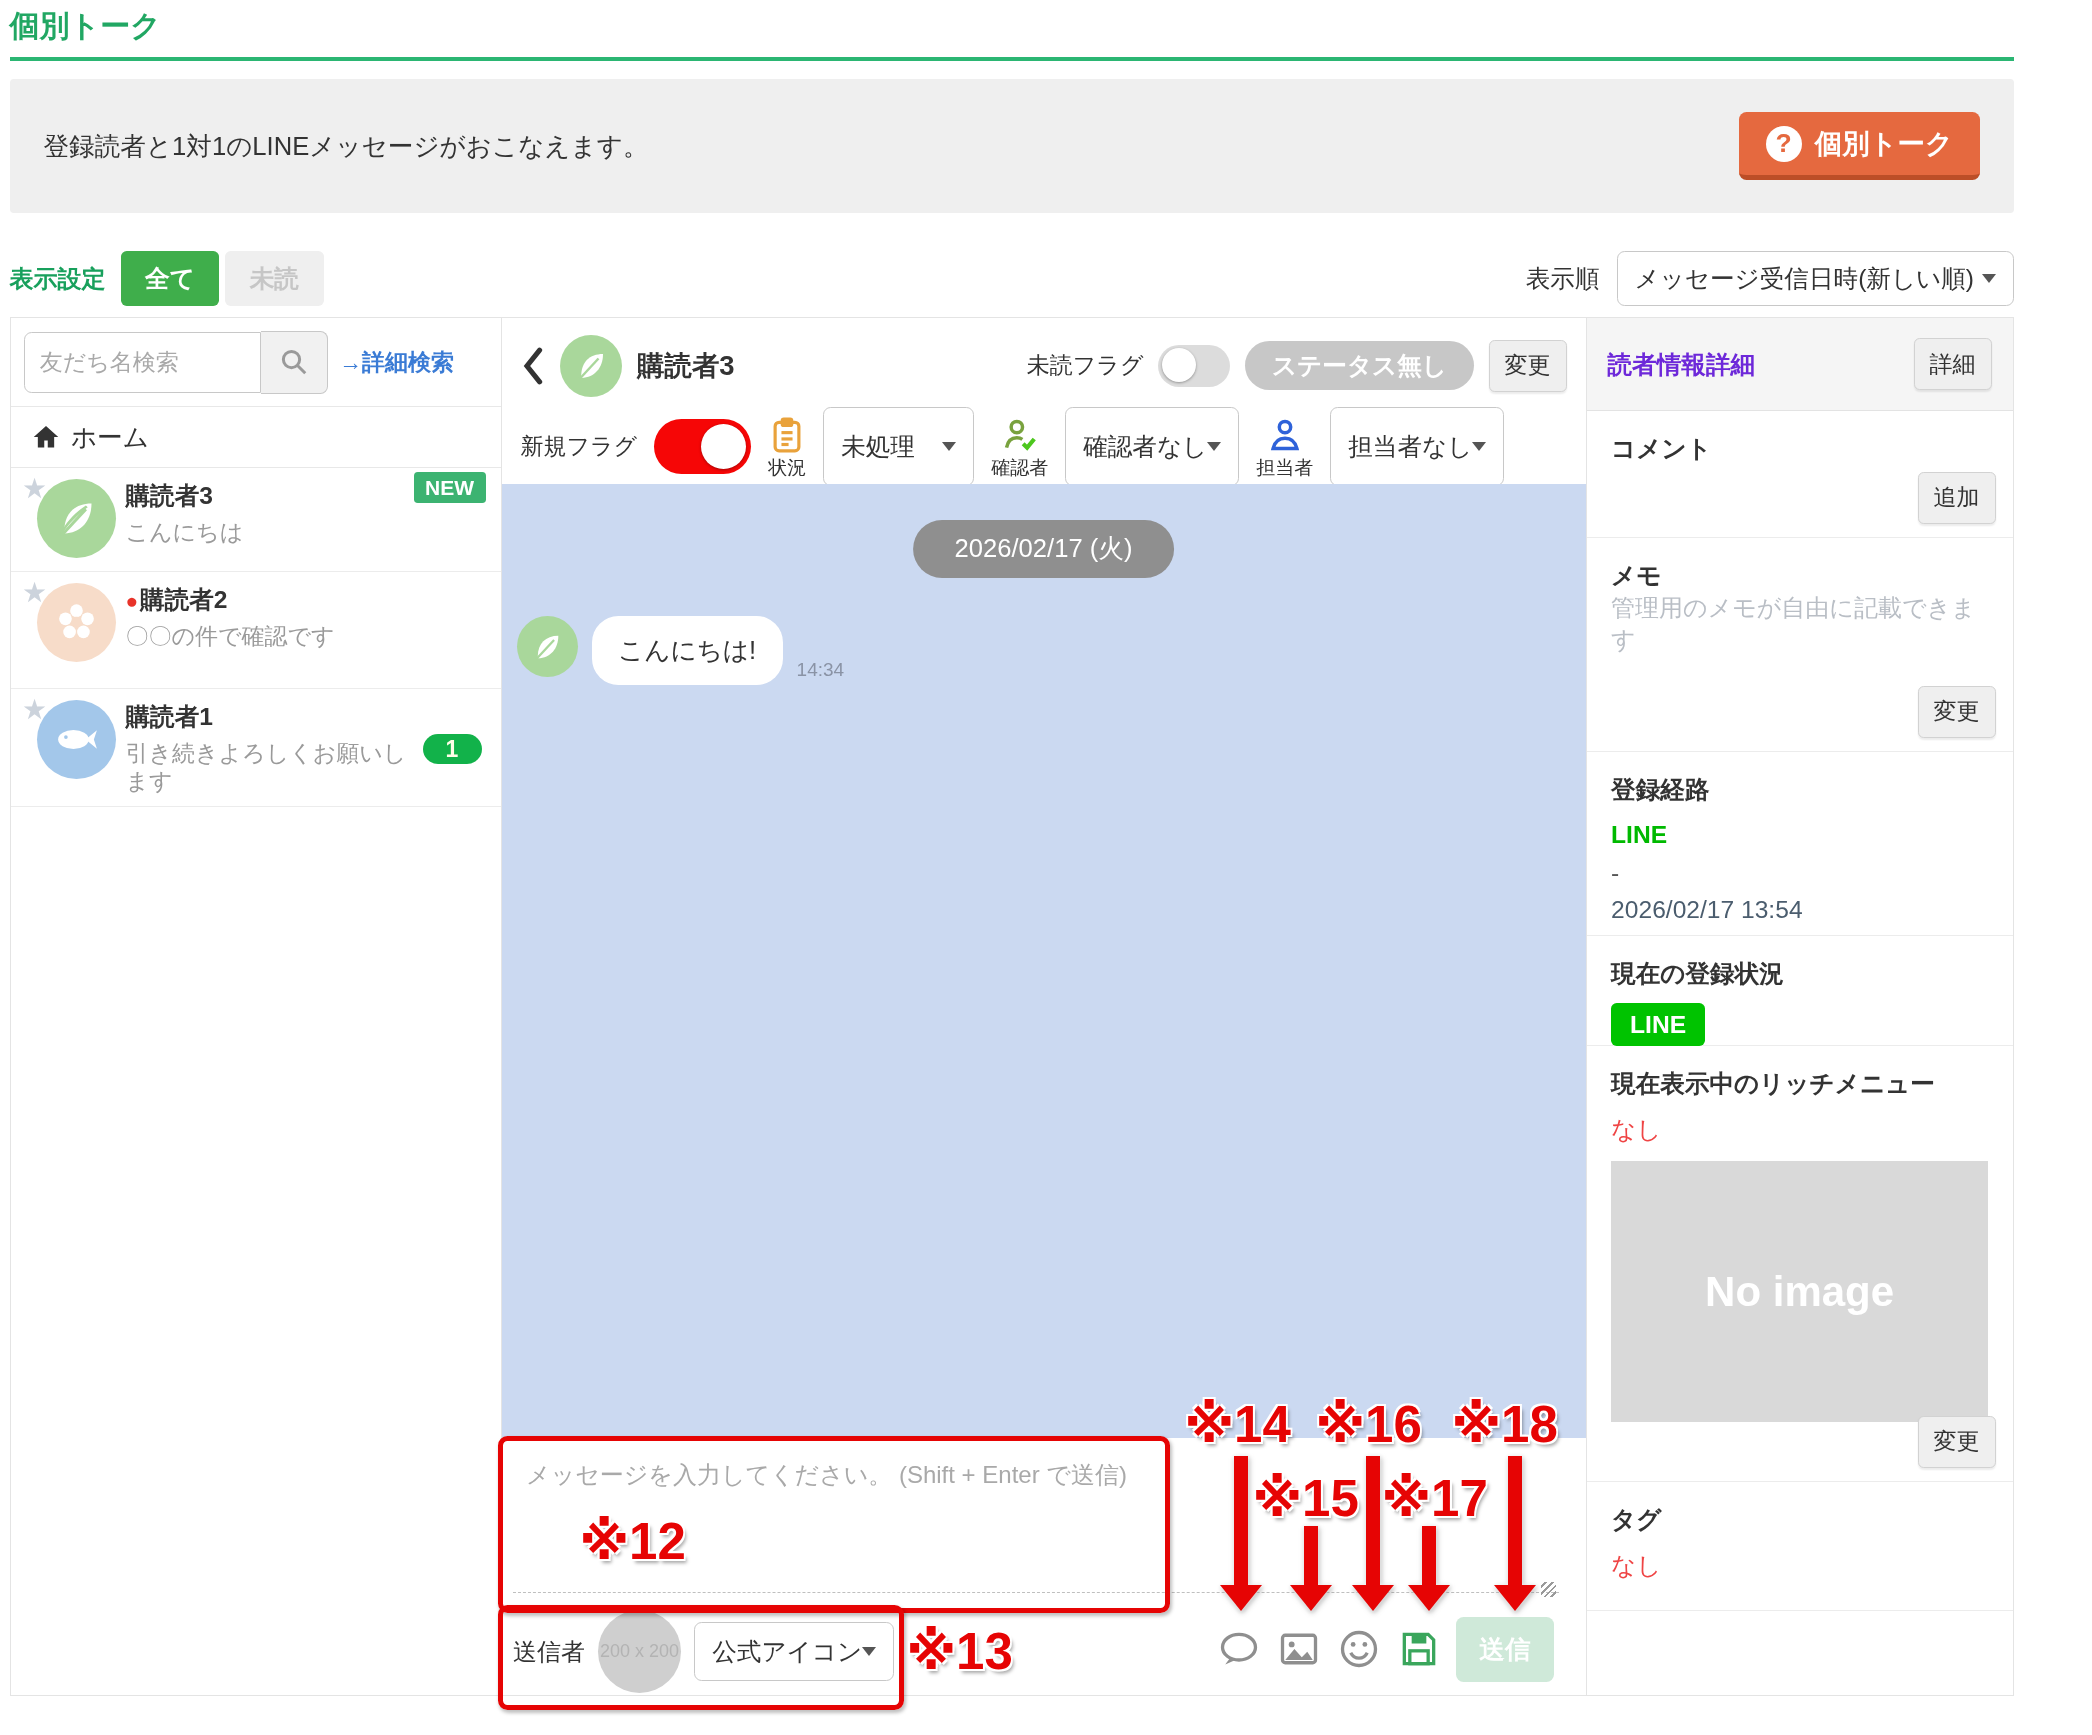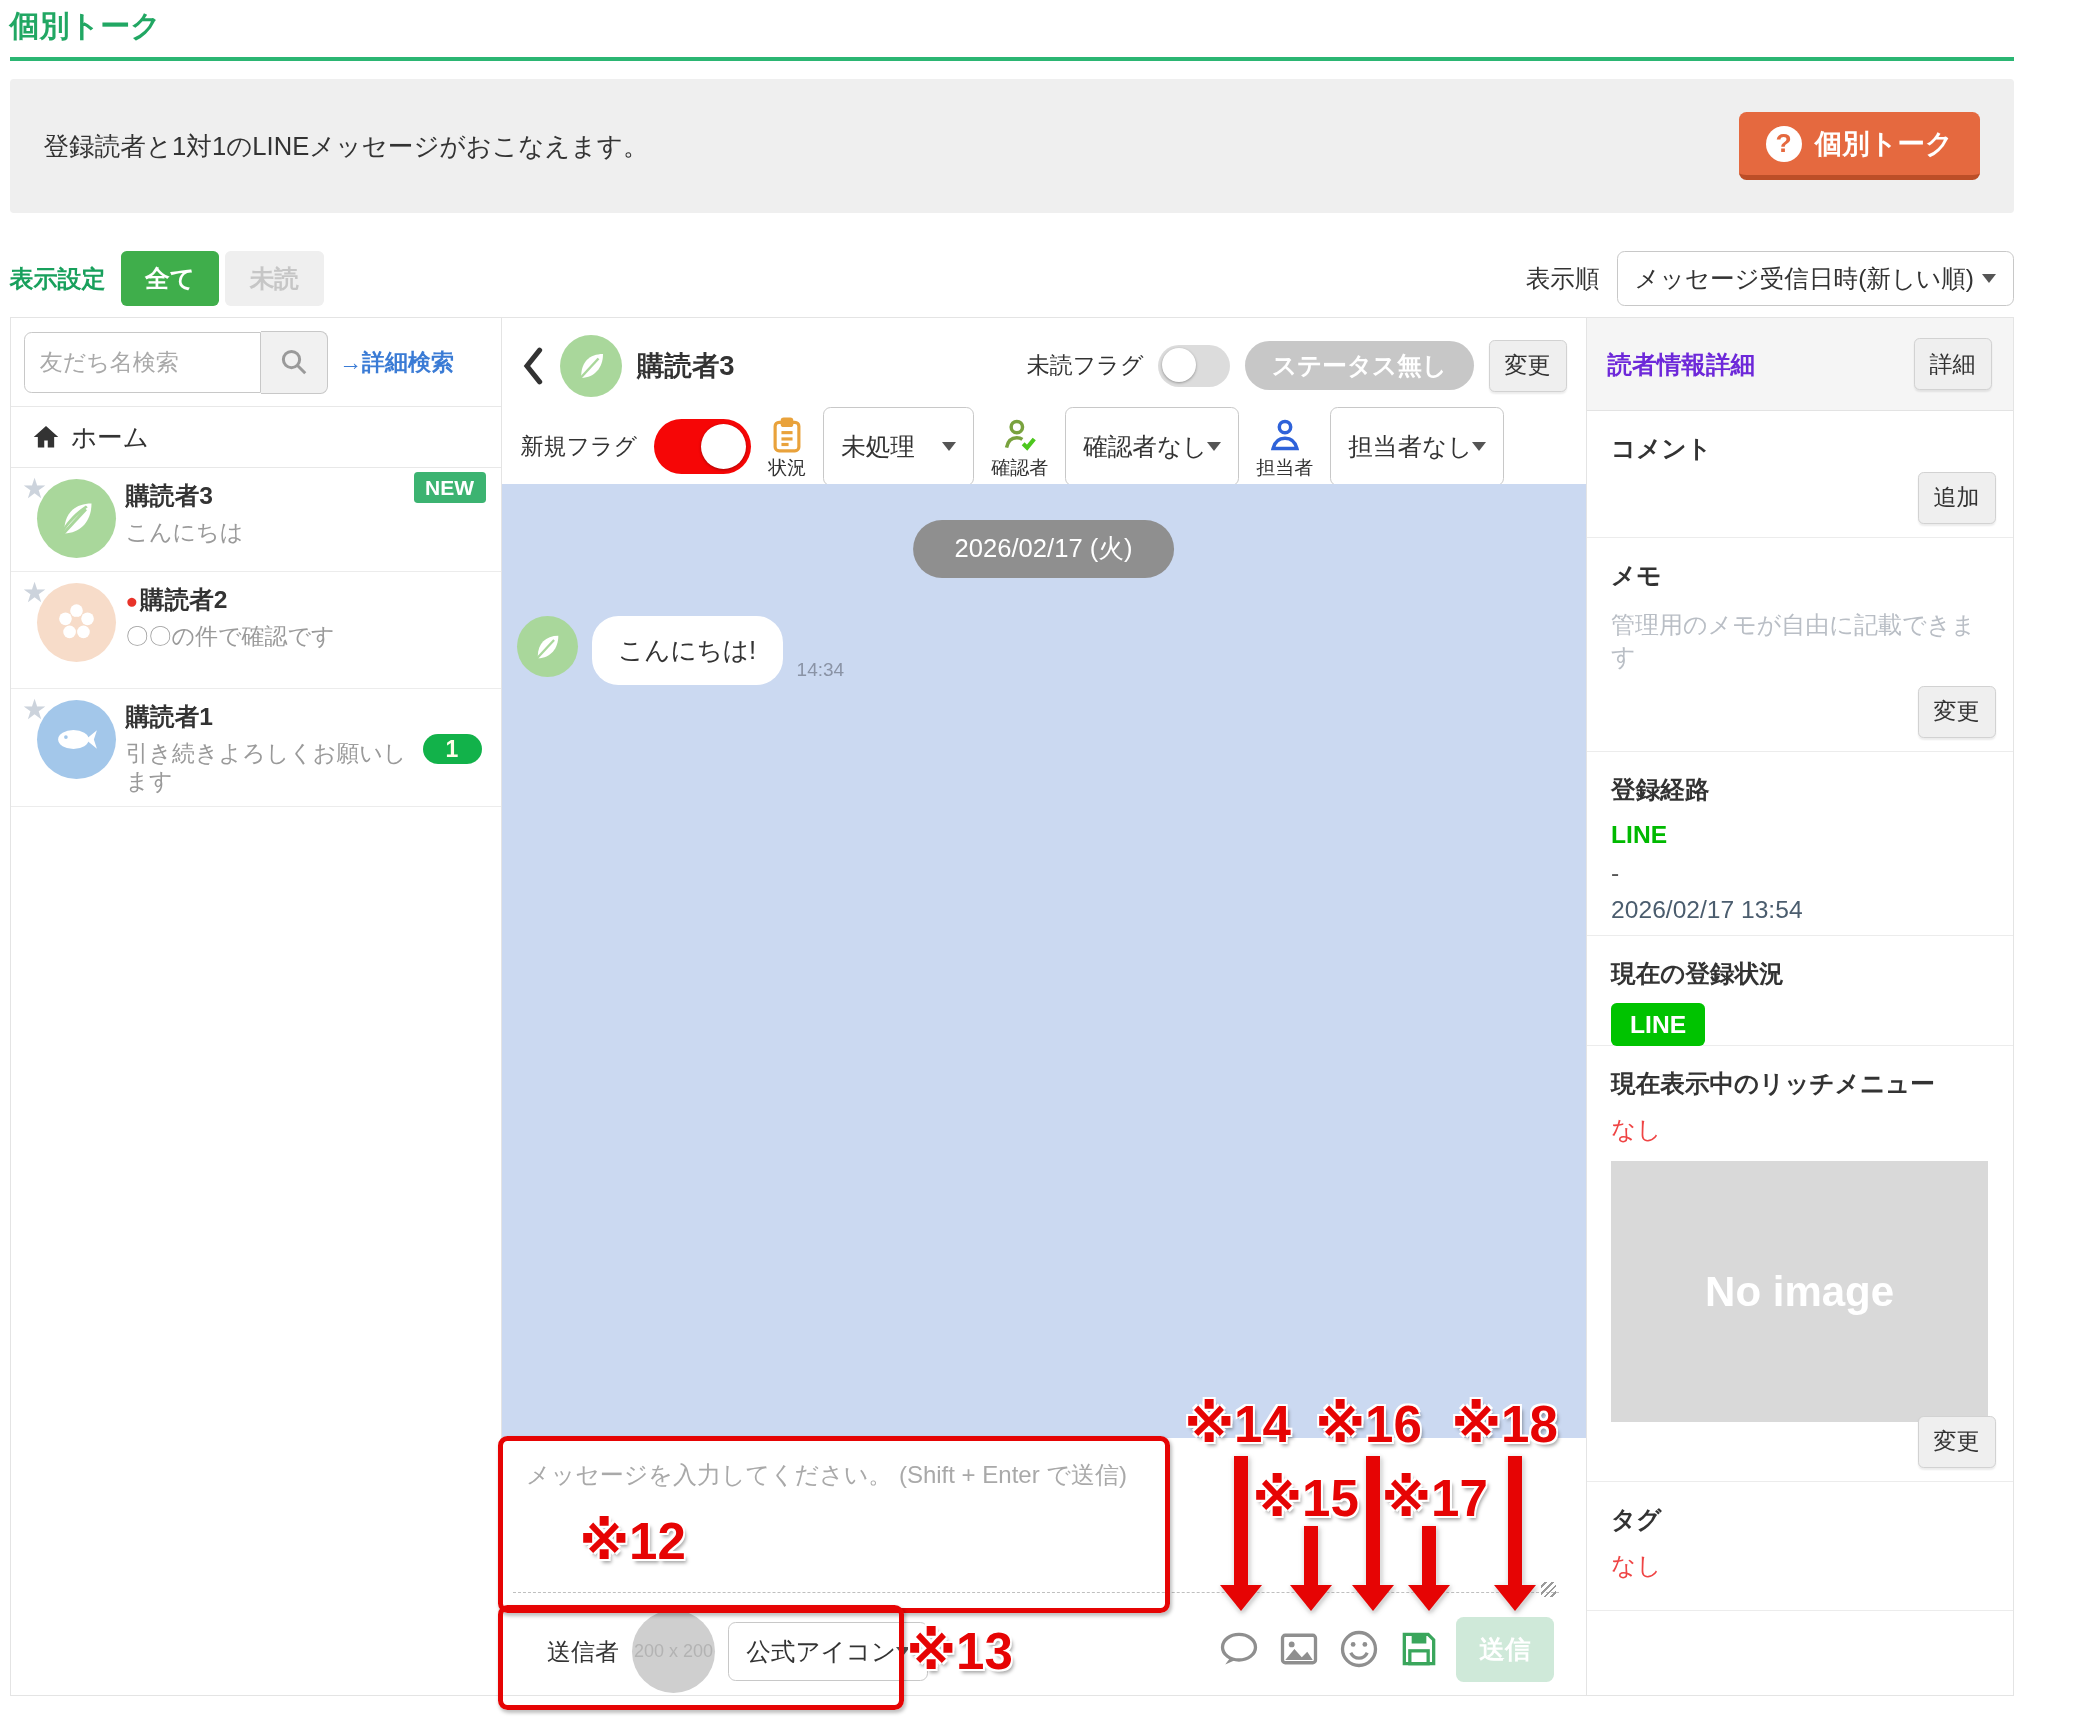--- a/index.html
+++ b/index.html
@@ -81,37 +81,37 @@
   .bubble{background:#fff;border-radius:26.5px;padding:17px 26.5px;font-size:25.6px;color:#333;}
   .msg-time{font-size:19px;color:#8a93a5;align-self:flex-end;margin-bottom:3.8px;}
   .composer{flex:1;position:relative;background:#fff;}
   .composer textarea{position:absolute;left:11.4px;top:11.4px;width:1046px;height:144px;border:none;
                      border-bottom:0.9px dashed #bfbfbf;resize:none;font-size:24px;color:#333;font-family:inherit;
                      padding:9.5px 13.2px;box-sizing:border-box;outline:none;}
   .composer textarea::placeholder{color:#a9a9a9;}
   .grip{position:absolute;left:1039px;top:144px;width:15px;height:15px;
         background:repeating-linear-gradient(135deg,transparent 0 2.8px,#9a9a9a 2.8px 4.7px);}
   .sender-row{position:absolute;left:11.4px;top:168px;height:91px;display:flex;align-items:center;gap:13.2px;}
-  .sender-label{font-size:24px;color:#333;margin-left:34px;}
+  .sender-label{font-size:24px;color:#333;}
   .sender-avatar{width:83px;height:83px;border-radius:50%;background:#cfcfcf;display:flex;align-items:center;
                  justify-content:center;font-size:18px;color:#b3b3b3;}
   .sender-row .select{height:59px;min-width:180px;}
   .send-controls{position:absolute;right:32px;bottom:13.2px;display:flex;align-items:center;gap:15px;}
   .tool-icon{width:45px;height:45px;display:flex;align-items:center;justify-content:center;cursor:pointer;}
   .send-btn{background:#cfe9d9;border:none;border-radius:7.6px;color:#fff;font-size:25.6px;font-weight:bold;
             padding:15px 23px;font-family:inherit;cursor:pointer;}
   
   .right{width:426px;flex:none;border-left:0.9px solid #e4e4e4;display:flex;flex-direction:column;background:#fff;}
   .r-header{height:93px;flex:none;background:#f5f5f5;border-bottom:0.9px solid #e3e3e3;display:flex;align-items:center;
             justify-content:space-between;padding:0 21px;box-sizing:border-box;}
   .r-title{font-size:24.6px;font-weight:bold;color:#6d28d9;}
   .r-sec{position:relative;border-bottom:0.9px solid #ececec;padding:21px 21px 15px 24.6px;box-sizing:border-box;flex:none;}
   .r-label{font-size:24.6px;font-weight:bold;color:#333;}
   .r-btn-right{position:absolute;right:17px;bottom:13.2px;}
-  .memo-ph{font-size:24px;color:#b9bec5;margin-top:17px;}
+  .memo-ph{font-size:24px;color:#b9bec5;margin-top:0;}
   .line-green-text{font-size:24.6px;font-weight:bold;color:#00b900;margin-top:15px;}
   .r-dash{font-size:24.6px;color:#555;margin-top:9.5px;}
   .r-date{font-size:24.6px;color:#4b5d6e;margin-top:9.5px;}
   .line-badge{display:inline-block;background:#00c300;color:#fff;font-size:24.6px;font-weight:bold;
               padding:7.6px 19px;border-radius:5.7px;margin-top:13.2px;}
   .r-value{font-size:24.6px;color:#ef4444;margin-top:13.2px;}
   .no-image{width:377px;height:261px;background:#d9d9d9;margin-top:15px;display:flex;align-items:center;
             justify-content:center;font-size:42px;font-weight:bold;color:#fff;}
   
   .ann{pointer-events:none;}

